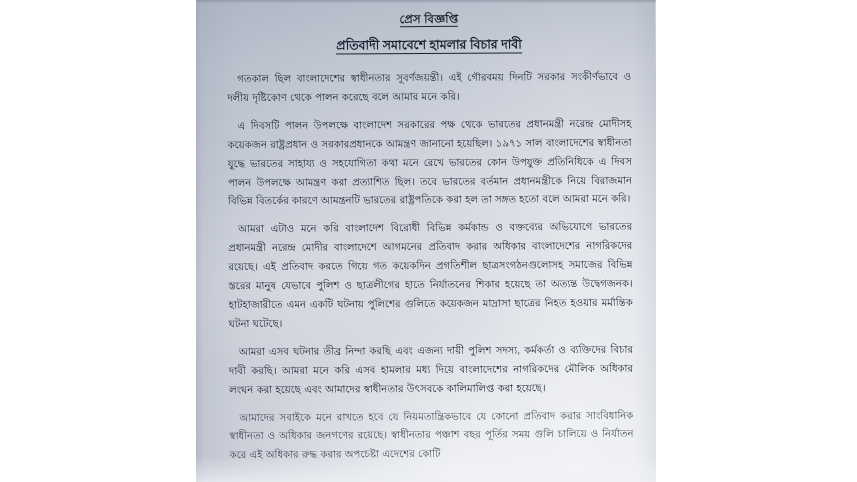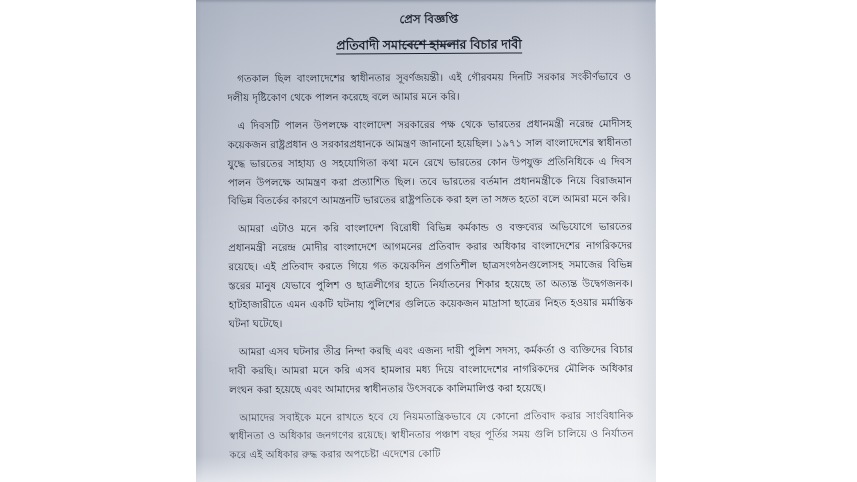--- a/index.html
+++ b/index.html
@@ -119,21 +119,21 @@
   .doc-title {
     text-align: center;
     font-size: 11.5px;
     font-weight: bold;
     letter-spacing: .2px;
     margin: 6px 0 0 0;
     line-height: 1.25;
   }
   .doc-title span {
     border-bottom: 1.1px solid #1d2230;
-    padding-bottom: 19px;
+    padding-bottom: 1px;
   }
 
   .doc-subtitle {
     text-align: center;
     font-size: 12.5px;
     font-weight: bold;
     margin: 12px 0 0 0;
     line-height: 1.25;
   }
   .doc-subtitle span {

